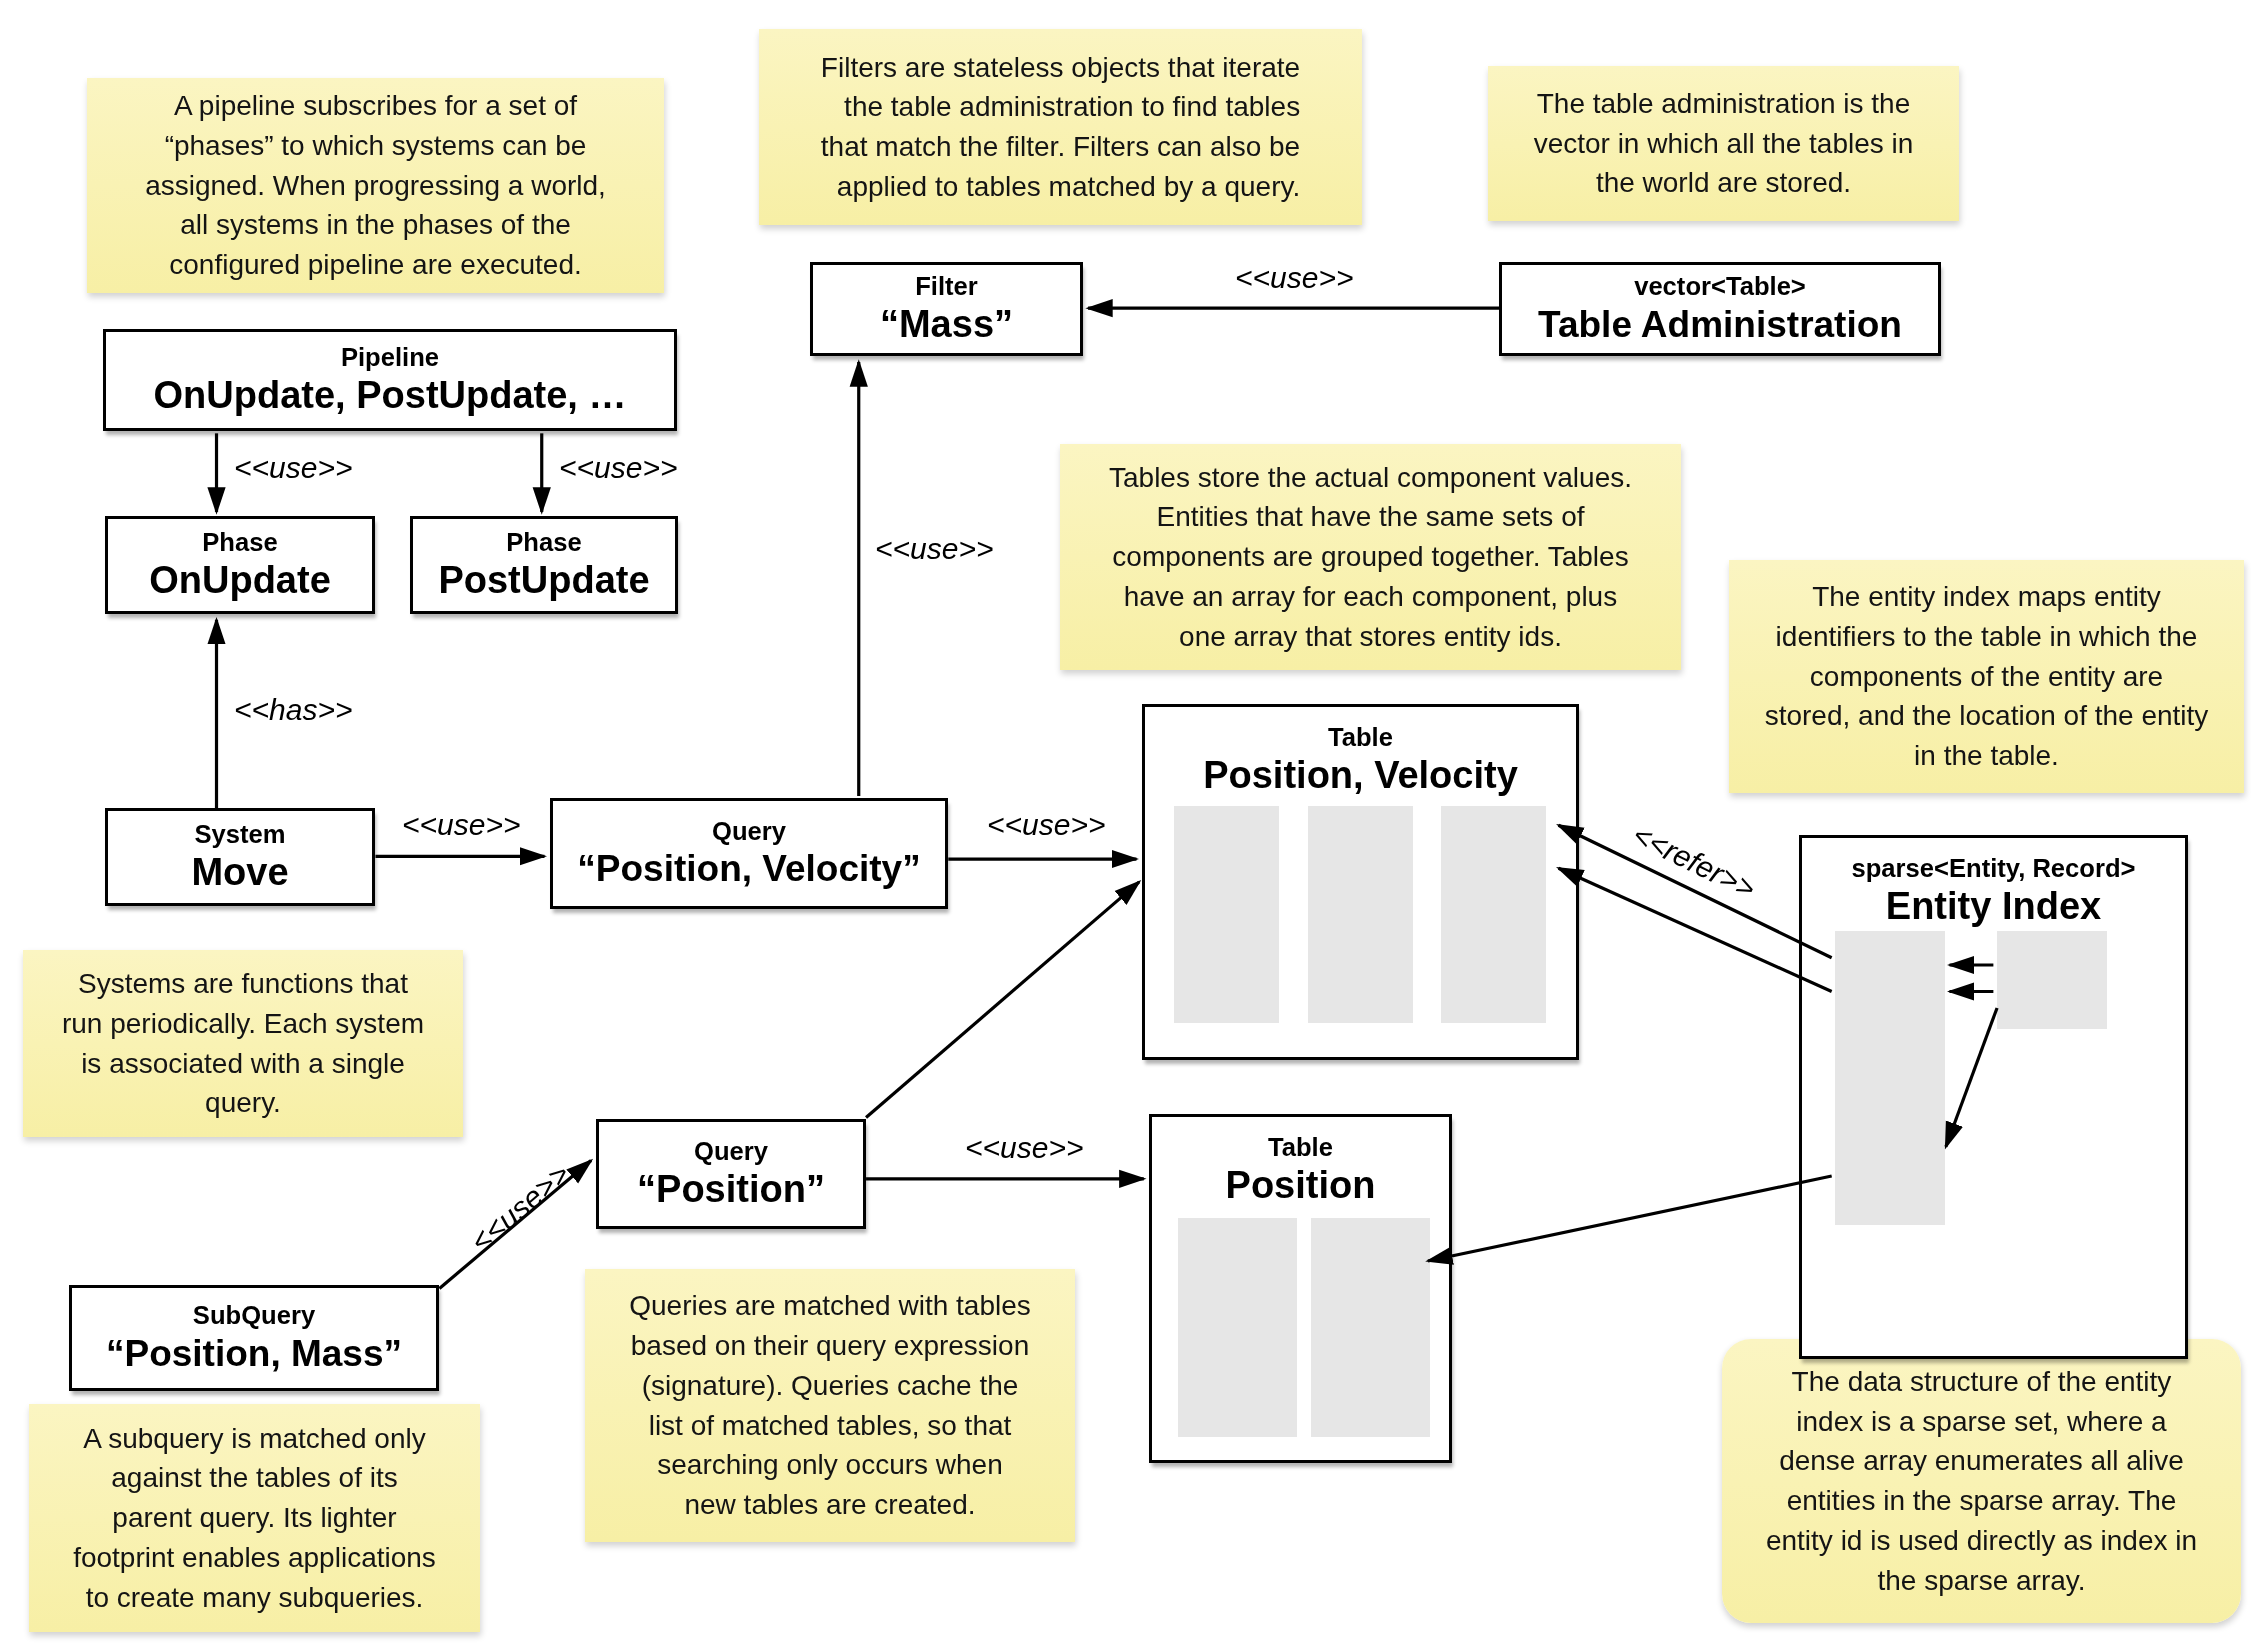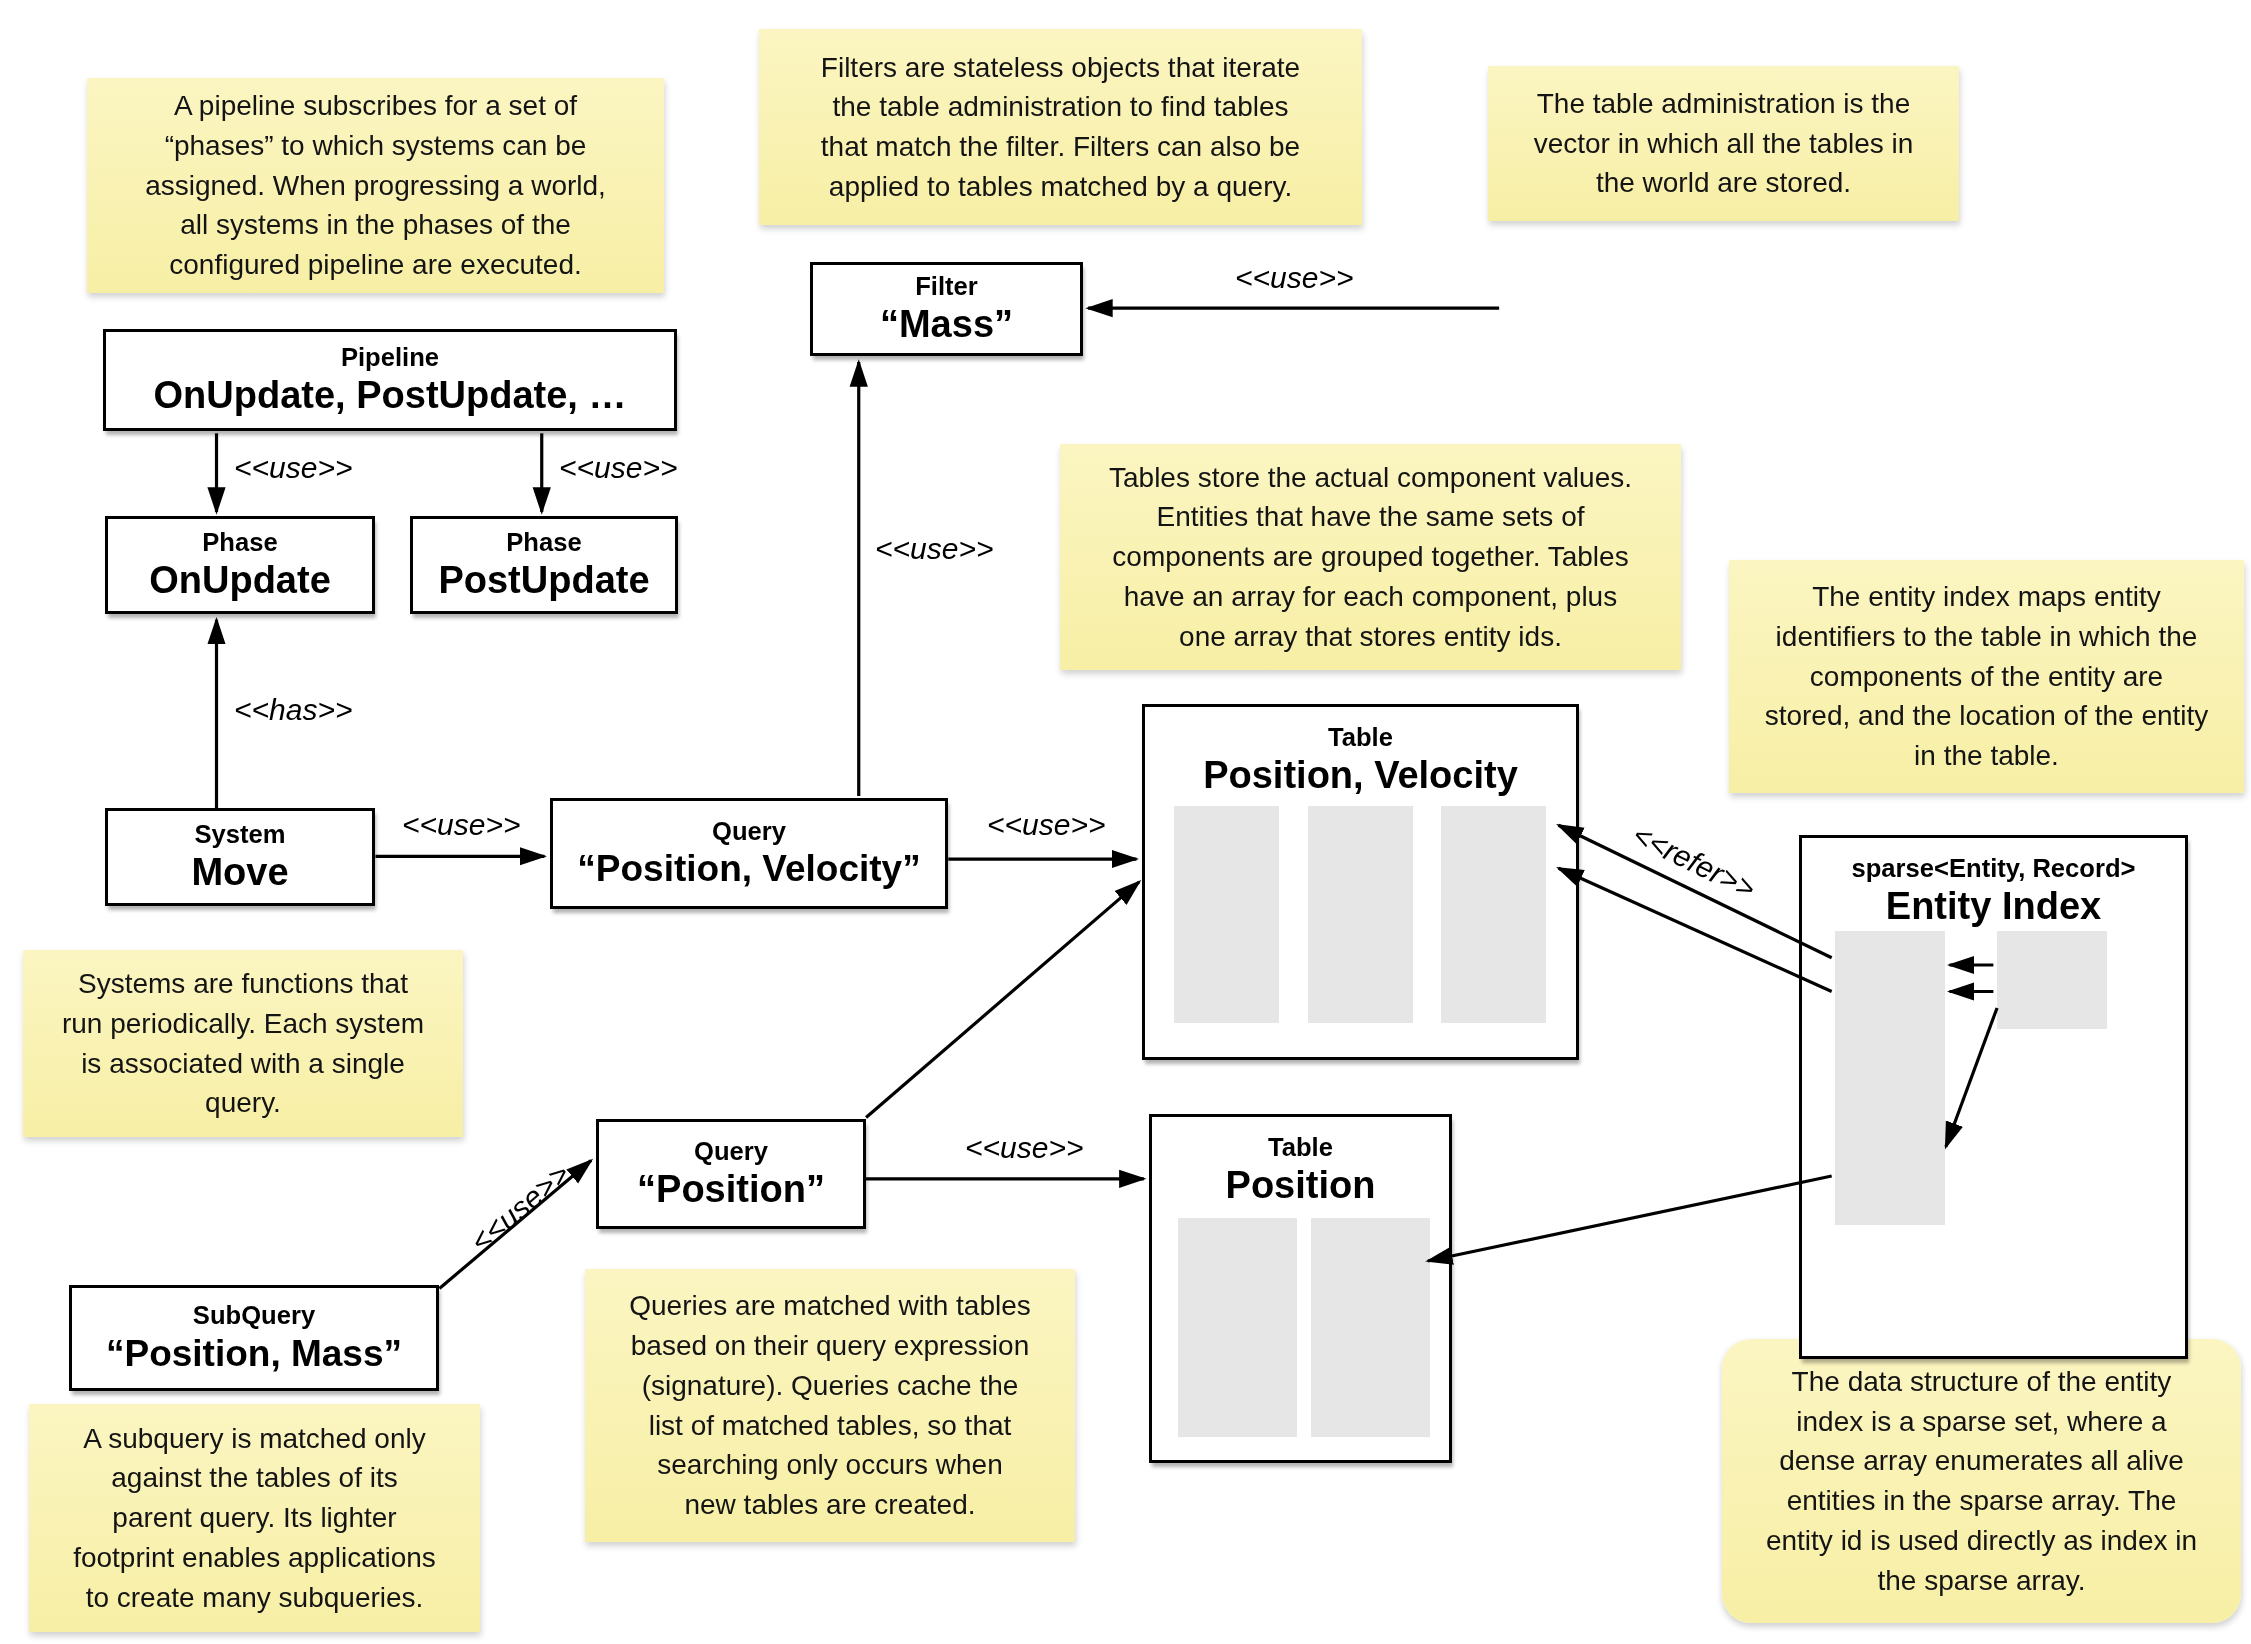--- a/index.html
+++ b/index.html
@@ -61,21 +61,21 @@
     <line x1="2182" y1="1056" x2="2134" y2="1056" stroke="#000" stroke-width="3.5" marker-end="url(#ah)"></line>
     <line x1="2182" y1="1085" x2="2134" y2="1085" stroke="#000" stroke-width="3.5" marker-end="url(#ah)"></line>
     <line x1="2186" y1="1103" x2="2130" y2="1255" stroke="#000" stroke-width="3.5" marker-end="url(#ah)"></line>
   </svg>
 
   <div class="note" style="left:87px;top:78px;width:577px;height:215px;">A pipeline subscribes for a set of
 “phases” to which systems can be
 assigned. When progressing a world,
 all systems in the phases of the
 configured pipeline are executed.</div>
-  <div class="note" style="left:759px;top:29px;width:603px;height:196px;">Filters are stateless objects that iterate
+  <div class="note" style="left:759px;top:29px;width:603px;height:196px;text-align:right;">Filters are stateless objects that iterate
 the table administration to find tables
 that match the filter. Filters can also be
 applied to tables matched by a query.</div>
   <div class="note" style="left:1488px;top:66px;width:471px;height:155px;">The table administration is the
 vector in which all the tables in
 the world are stored.</div>
   <div class="note" style="left:1060px;top:444px;width:621px;height:226px;">Tables store the actual component values.
 Entities that have the same sets of
 components are grouped together. Tables
 have an array for each component, plus
@@ -130,20 +130,24 @@
   <div class="uml-box" style="left:550px;top:798px;width:398px;height:111px;">
     <div class="stereo">Query</div>
     <div class="bname" style="font-size:37px;">“Position, Velocity”</div>
   </div>
 
   <div class="uml-box" style="left:810px;top:262px;width:273px;height:94px;">
     <div class="stereo">Filter</div>
     <div class="bname">“Mass”</div>
   </div>
 
+  <div class="uml-box" style="left:1499px;top:262px;width:442px;height:94px;">
+    <div class="stereo">vector&lt;Table&gt;</div>
+    <div class="bname" style="font-size:37px;">Table Administration</div>
+  </div>
 
   <div class="uml-box has-arrays" style="left:1142px;top:704px;width:437px;height:356px;">
     <div class="stereo">Table</div>
     <div class="bname">Position, Velocity</div>
     <div class="arr" style="left:29px;top:99px;width:105px;height:217px;"></div>
     <div class="arr" style="left:163px;top:99px;width:105px;height:217px;"></div>
     <div class="arr" style="left:296px;top:99px;width:105px;height:217px;"></div>
   </div>
 
   <div class="uml-box has-arrays" style="left:1149px;top:1114px;width:303px;height:349px;">

